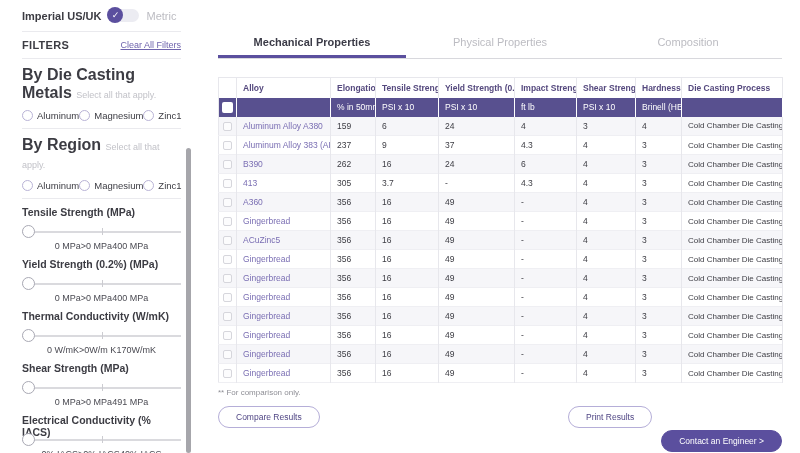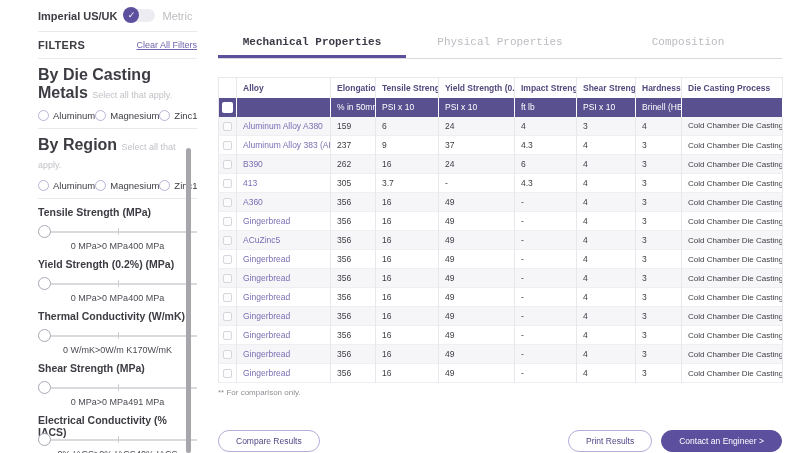--- a/index.html
+++ b/index.html
@@ -6,21 +6,21 @@
     --accent:#5b4f9e; --header-bg:#58508f; --link:#7a6eb3; --head-text:#55497e;
     --dark:#3c3c43; --muted:#bcbcc2; --line:#e7e7ec;
   }
   *{box-sizing:border-box;}
   html,body{margin:0;padding:0;}
   body{width:800px;height:453px;position:relative;overflow:hidden;background:#fff;
        font-family:"Liberation Sans",sans-serif;color:var(--dark);}
   .divider{border-top:1px solid #eaeaee;margin:7px 0;}
 
   
-  .sidebar{position:absolute;left:16px;top:0;width:184px;height:453px;padding:7px 3px 0 22px;}
+  .sidebar{position:absolute;left:0;top:0;width:184px;height:453px;padding:7px 3px 0 22px;}
   .toggle-row{display:flex;align-items:center;gap:7px;height:17px;}
   .toggle-label{font-size:11px;font-weight:bold;color:var(--dark);}
   .metric-label{font-size:11px;color:var(--muted);}
   .switch{width:31px;height:13px;background:#ececf2;border-radius:7px;position:relative;flex:0 0 auto;}
   .knob{position:absolute;left:-1px;top:-2px;width:16px;height:16px;background:var(--accent);
         border-radius:50%;color:#fff;font-size:9px;line-height:16px;text-align:center;}
   .filters-head{display:flex;justify-content:space-between;align-items:center;margin:4px 0 2px;}
   .filters-title{font-size:11px;font-weight:bold;letter-spacing:.3px;}
   .clear-link{font-size:9px;color:#6f64ad;text-decoration:underline;cursor:pointer;}
   .fg-head{margin-top:2px;}
@@ -35,21 +35,21 @@
   .track-line{position:absolute;top:6px;left:0;right:0;height:2px;background:#dadade;}
   .track-tick{position:absolute;top:3px;left:50%;width:1px;height:7px;background:#ccccd1;}
   .thumb{position:absolute;left:0;top:0;width:13px;height:13px;border-radius:50%;
          background:#fff;border:1.5px solid #a9a9b4;cursor:pointer;}
   .slider-scale{display:flex;justify-content:center;font-size:9px;color:#4a4a52;height:11px;}
   .scrollbar-thumb{position:absolute;left:186px;top:148px;width:5px;height:305px;
                    background:#a6a6ab;border-radius:3px;}
 
   
   main{position:absolute;left:218px;top:0;width:564px;}
-  .tabs{display:flex;margin-top:28px;border-bottom:1px solid #d8d8dd;font-family:Liberation Mono, monospace;}
+  .tabs{display:flex;margin-top:28px;border-bottom:1px solid #d8d8dd;}
   .tab{flex:1;text-align:center;font-size:11px;padding:8px 0 10px;color:var(--muted);cursor:pointer;}
   .tab.active{color:#3b3b47;font-weight:bold;box-shadow:inset 0 -3px 0 var(--accent);}
   table{width:100%;border-collapse:collapse;table-layout:fixed;margin-top:18px;
         font-size:8.5px;border:1px solid var(--line);}
   col.c-cb{width:18px;}  col.c-alloy{width:94px;} col.c-elong{width:45px;}
   col.c-tens{width:63px;} col.c-yield{width:76px;} col.c-impact{width:62px;}
   col.c-shear{width:59px;} col.c-hard{width:46px;} col.c-proc{width:101px;}
   th,td{border-right:1px solid var(--line);padding:0 6px;height:19px;
         overflow:hidden;white-space:nowrap;text-align:left;}
   thead th{color:var(--head-text);font-weight:bold;height:20px;}
@@ -57,21 +57,21 @@
   tbody tr{border-bottom:1px solid #efeff3;}
   tbody tr:nth-child(odd){background:#f6f6f9;}
   .cbcell{padding:0;text-align:center;}
   .cb{display:inline-block;width:9px;height:9px;border:1px solid #d6d6dc;border-radius:2px;
       background:#fcfcfd;vertical-align:middle;cursor:pointer;}
   .cb-all{display:inline-block;width:11px;height:11px;border:2px solid #fff;border-radius:2px;
       background:#fff;vertical-align:middle;cursor:pointer;}
   .alloy-link{color:var(--link);cursor:pointer;}
   td.process{font-size:8px;}
   .footnote{font-size:8px;color:#8f8f96;margin-top:5px;}
-  .actions{display:flex;align-items:flex-end;margin-top:9px;}
+  .actions{display:flex;align-items:flex-start;margin-top:9px;}
   .btn{border-radius:12px;font-size:8.5px;padding:5px 17px;background:#fff;
        border:1px solid #b5aed8;color:#4f4584;cursor:pointer;font-family:inherit;}
   .btn-filled{background:var(--accent);color:#fff;border:1px solid var(--accent);margin-top:24px;}
   .spacer{flex:1;}
   .gap{width:9px;}
 </style>
 </head>
 <body>
 
 <aside class="sidebar">

